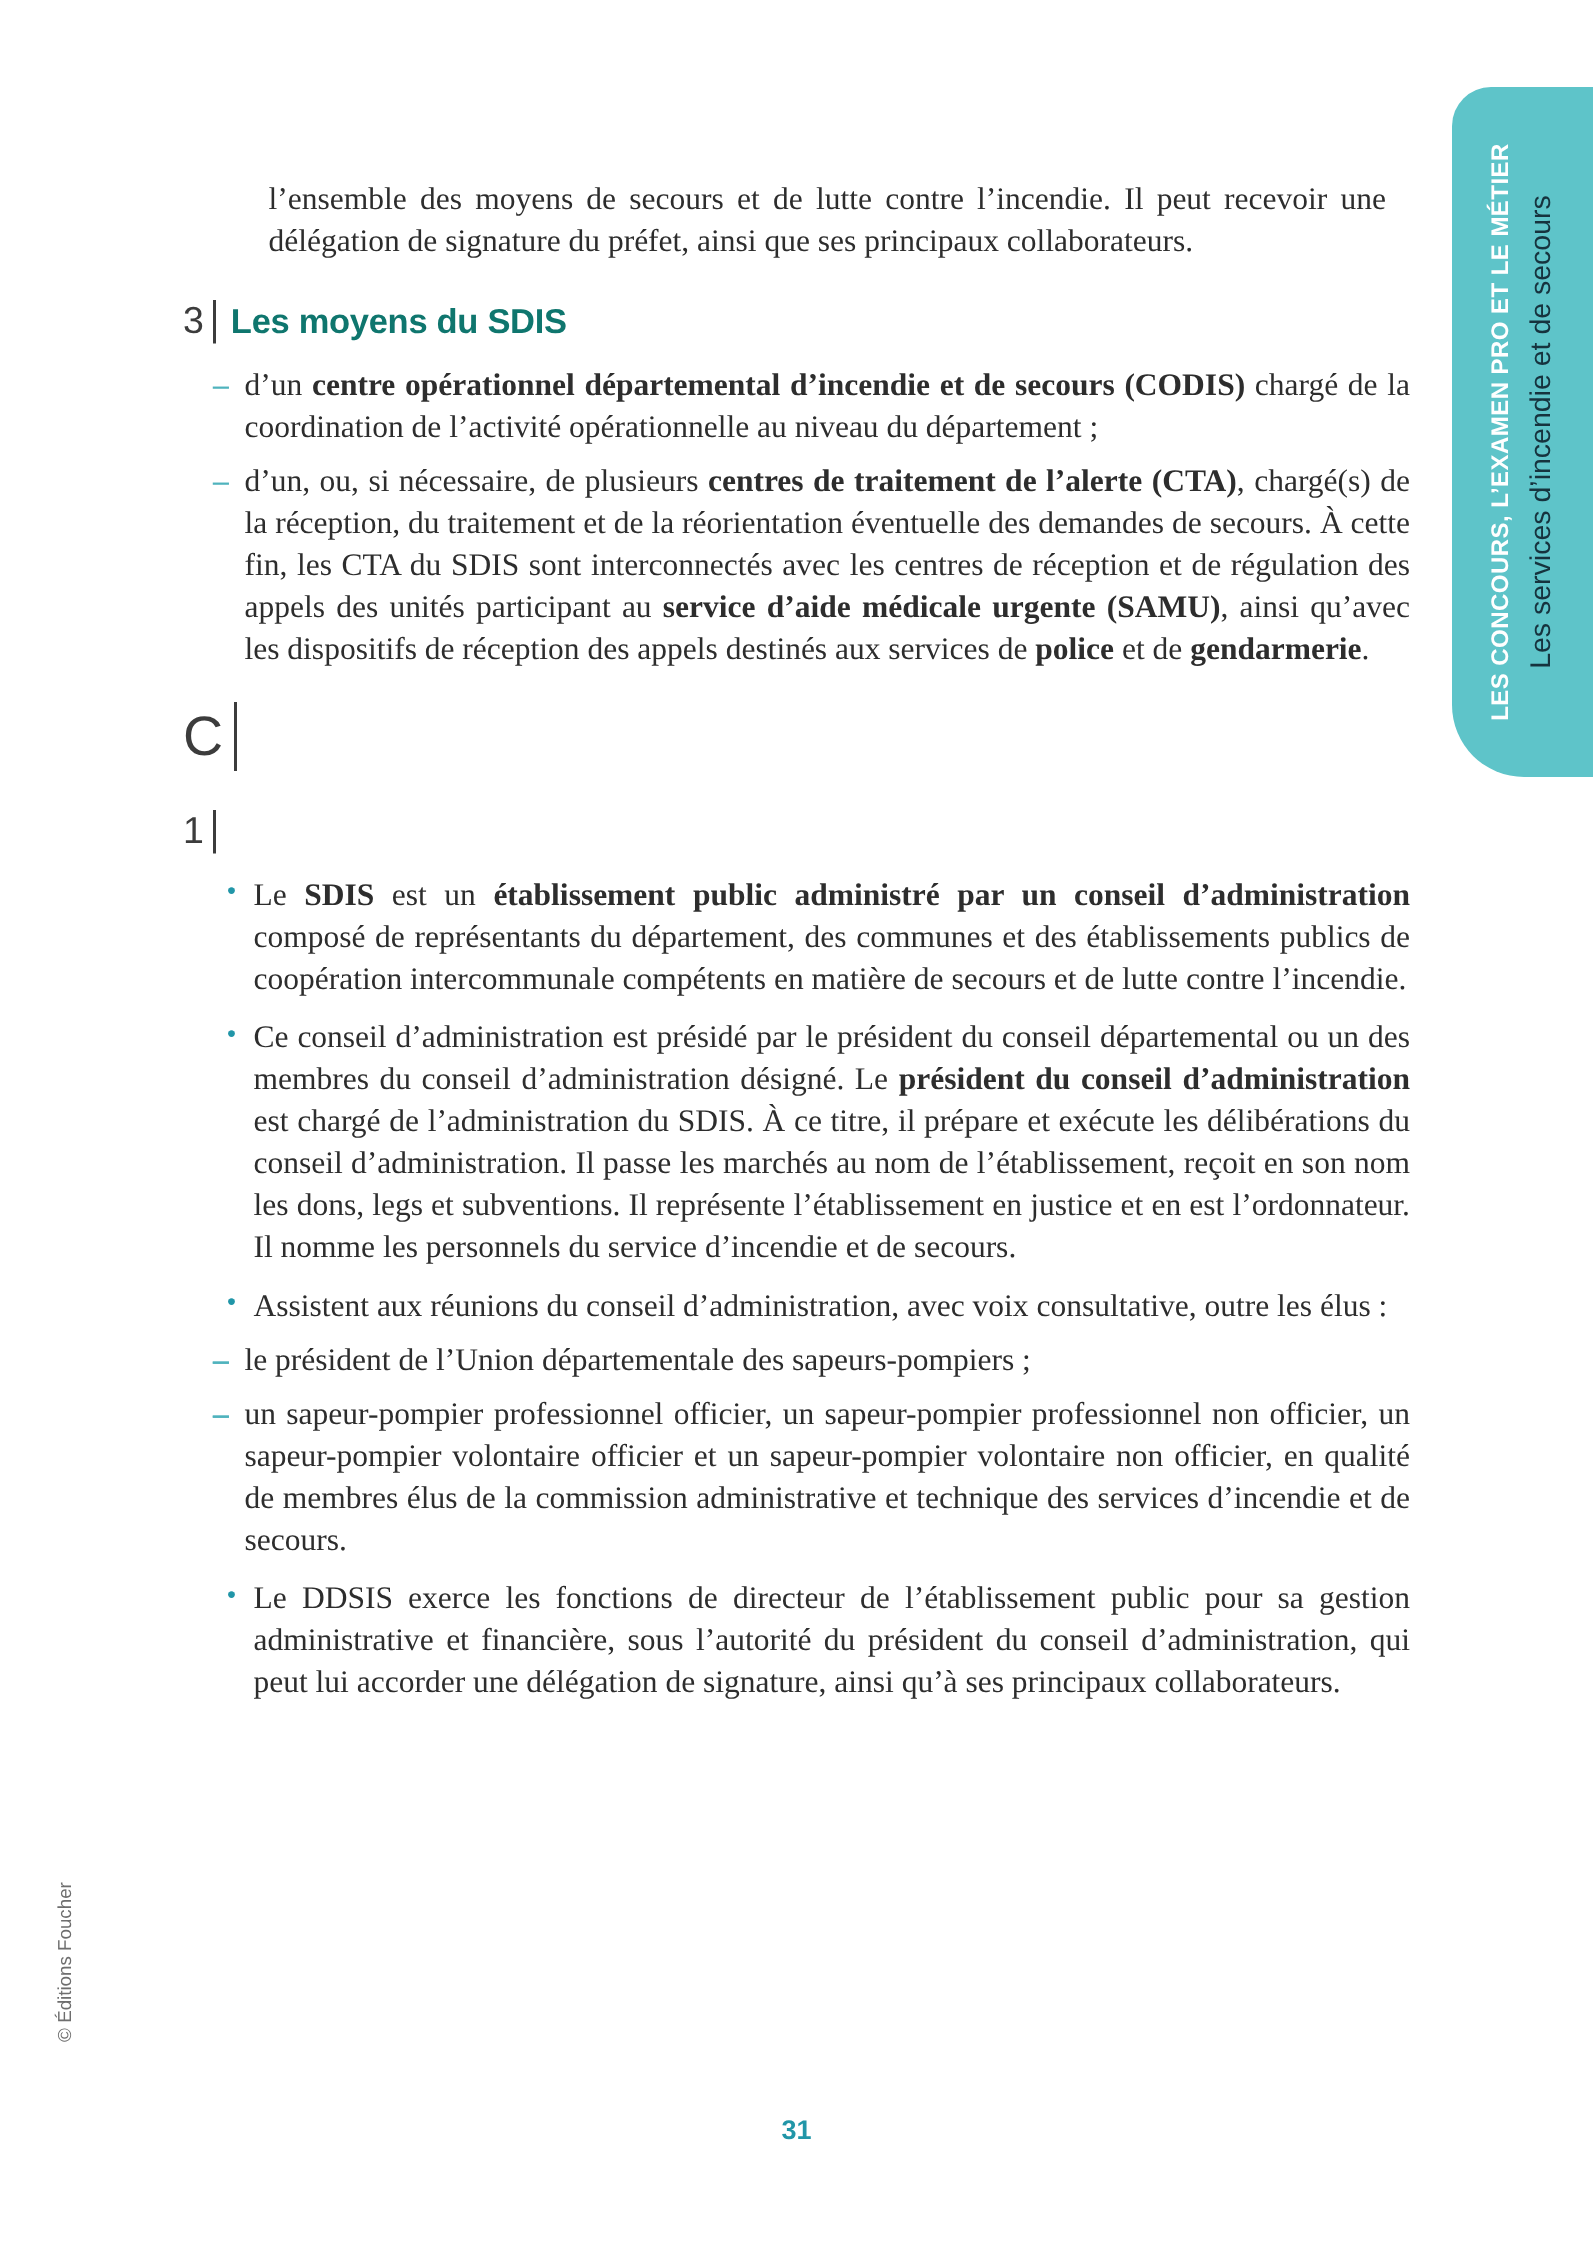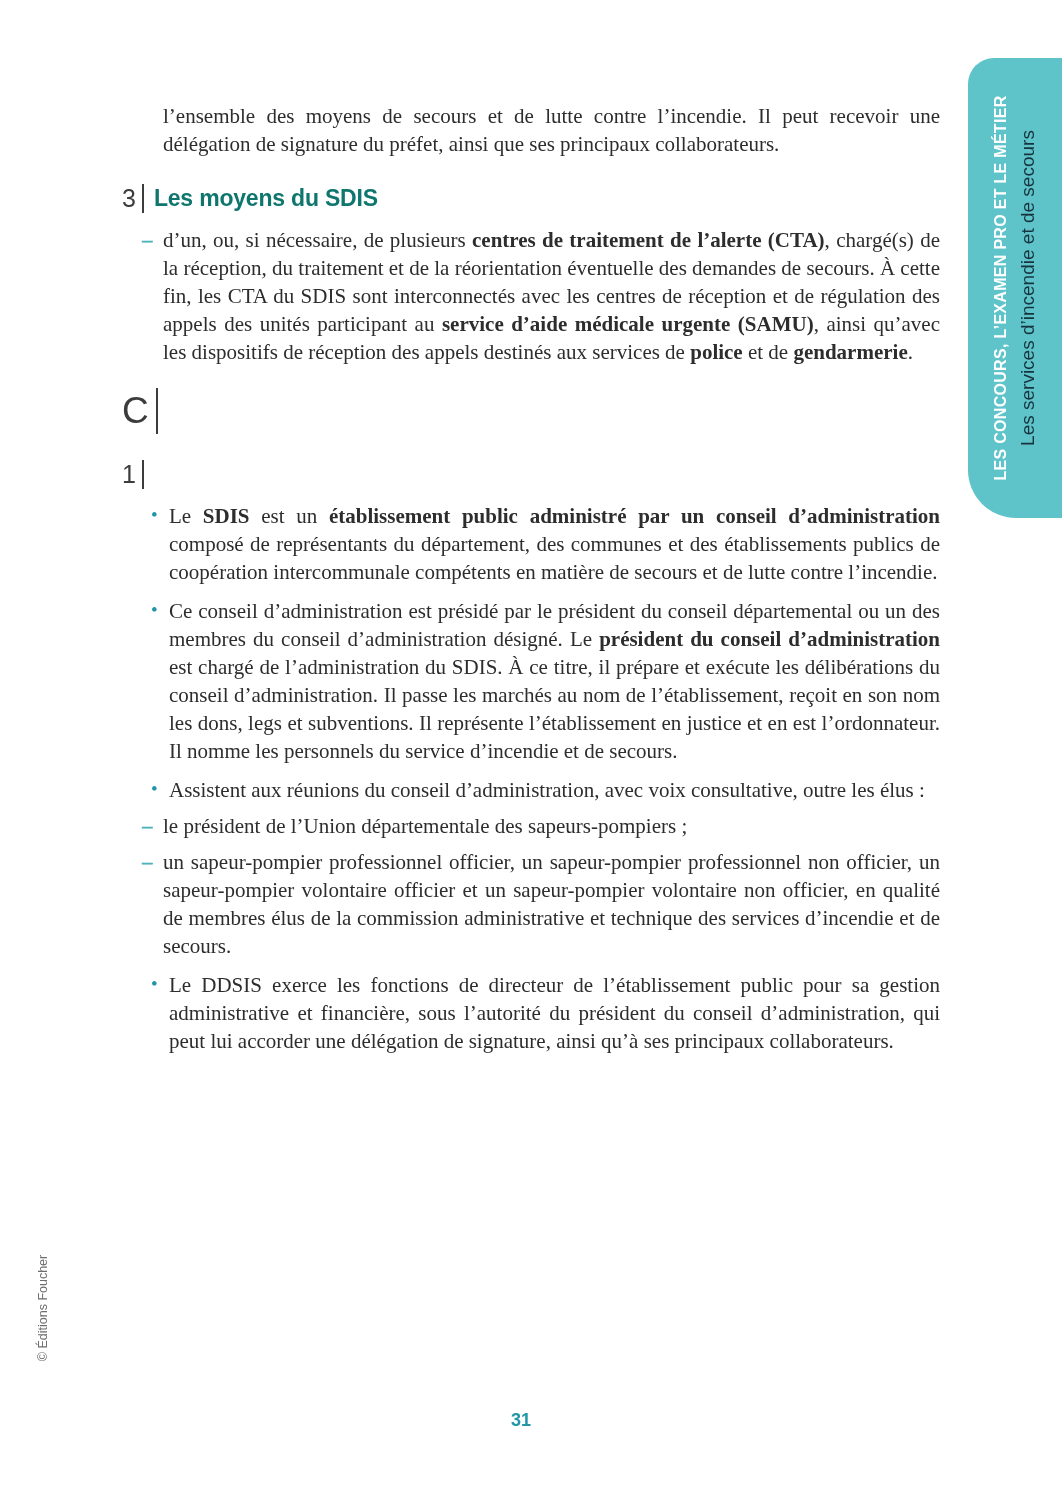--- a/index.html
+++ b/index.html
@@ -12,21 +12,21 @@
   }
   .page { position:absolute; inset:0; background:#ffffff; }
 
   
   #content {
     position:absolute; left:122px; top:102px; width:818px;
     font-size:21px; line-height:28px; color:#2d2d2d;
     text-align:justify;
   }
   .b { font-weight:bold; }
-  .p { margin:0; }
+  .p { margin:16px; }
   .p.continuation { padding-left:41px; }
   .p.plain { margin-top:12px; }
 
   .h-num {
     display:flex; align-items:center;
     font-family:"Liberation Sans", sans-serif;
     margin-top:25px; margin-bottom:13px;
     text-align:left;
   }
   .h-num .num { font-size:25px; color:#3c3c3c; line-height:30px; }
@@ -72,21 +72,21 @@
   .tab-line1 {
     color:#ffffff; font-weight:bold; font-size:16px; letter-spacing:0.3px;
     margin-bottom:7px; white-space:nowrap;
   }
   .tab-line2 {
     color:#16333e; font-size:19px; white-space:nowrap;
   }
 
   
   .footer-page {
-    position:absolute; left:112px; top:1410px; width:818px;
+    position:absolute; left:122px; top:1410px; width:818px;
     text-align:center;
     font-family:"Liberation Sans", sans-serif;
     font-size:18px; font-weight:bold; color:#2196a8;
   }
 
   
   .copyright-box { position:absolute; left:34px; top:1238px; width:18px; height:140px; }
   .copyright-inner {
     position:absolute; left:0; top:0; width:140px; height:18px;
     transform-origin:top left;
@@ -101,21 +101,21 @@
 
 <div class="page">
 
   <div id="content">
       <p class="p continuation"><span>l’ensemble des moyens de secours et de lutte contre l’incendie. Il peut recevoir une délégation de signature du préfet, ainsi que ses principaux collaborateurs.</span></p>
       <div class="h-num">
         <span class="num">3</span>
         <span class="bar"></span>
         <span class="title">Les moyens du SDIS</span>
       </div>
-      <div class="dash-item"><span class="marker">–</span></div>
+      <div class="dash-item"><span class="marker">–</span><span><span>d’un </span><span class="b">centre opérationnel départemental d’incendie et de secours (CODIS)</span><span> chargé de la coordination de l’activité opérationnelle au niveau du département ;</span></span></div>
       <div class="dash-item"><span class="marker">–</span><span><span>d’un, ou, si nécessaire, de plusieurs </span><span class="b">centres de traitement de l’alerte (CTA)</span><span>, chargé(s) de la réception, du traitement et de la réorientation éventuelle des demandes de secours. À cette fin, les CTA du SDIS sont interconnectés avec les centres de réception et de régulation des appels des unités participant au </span><span class="b">service d’aide médicale urgente (SAMU)</span><span>, ainsi qu’avec les dispositifs de réception des appels destinés aux services de </span><span class="b">police</span><span> et de </span><span class="b">gendarmerie</span><span>.</span></span></div>
       <div class="h-letter">
         <span class="num">C</span>
         <span class="bar"></span>
       </div>
       <div class="h-num">
         <span class="num">1</span>
         <span class="bar"></span>
       </div>
       <div class="bullet-item"><span class="marker">•</span><span><span>Le </span><span class="b">SDIS</span><span> est un </span><span class="b">établissement public administré par un conseil d’administration</span><span> composé de représentants du département, des communes et des établissements publics de coopération intercommunale compétents en matière de secours et de lutte contre l’incendie.</span></span></div>

